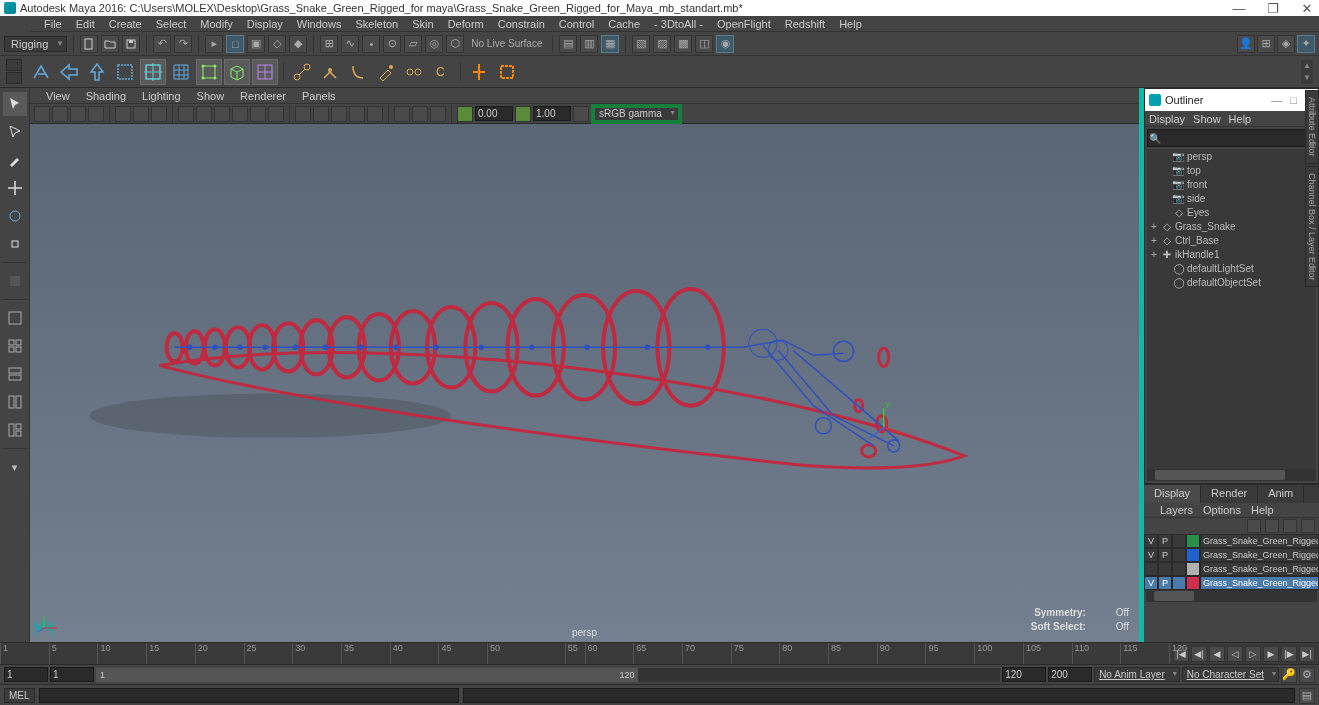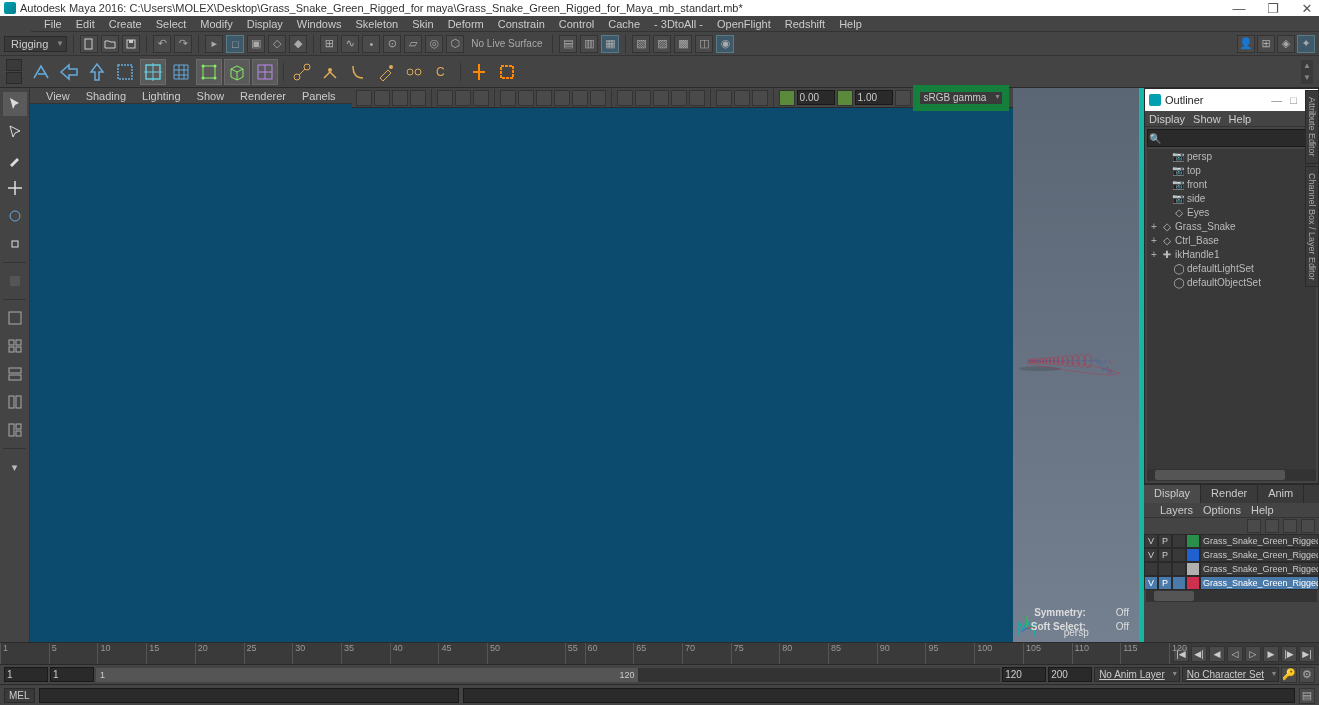--- a/index.html
+++ b/index.html
@@ -32,27 +32,27 @@
 .shelf-left-tabs { width: 16px; display: flex; flex-direction: column; gap: 1px; margin-right: 4px; }
 .shelf-left-tabs div { height: 12px; background: #3a3a3a; border: 1px solid #2a2a2a; }
 
 
 .main { display: flex; height: 554px; }
 .toolbox { width: 30px; background: #444444; border-right: 1px solid #333; display: flex; flex-direction: column; align-items: center; padding-top: 4px; gap: 4px; }
 .toolbox .tool { width: 24px; height: 24px; display: flex; align-items: center; justify-content: center; cursor: pointer; border: 1px solid transparent; }
 .toolbox .tool.active { background: #5a5a5a; }
 .toolbox hr { width: 80%; border: none; border-top: 1px solid #333; margin: 2px 0; }
 
-.viewport-wrap { flex: 1; display: flex; flex-direction: row; background: #0c4a6e; position: relative; justify-content: space-between; }
+.viewport-wrap { flex: 1; display: flex; flex-direction: column; background: #15803d; position: relative; justify-content: space-between; }
 .panelmenu { height: 16px; background: #444; display: flex; align-items: center; padding: 0 8px; gap: 0; border-bottom: 1px solid #333; }
 .panelmenu span { padding: 0 8px; color: #ccc; cursor: pointer; }
 .paneltoolbar { height: 20px; background: #444; display: flex; align-items: center; padding: 0 4px; gap: 2px; border-bottom: 1px solid #2a2a2a; }
 .paneltoolbar .pbtn { width: 16px; height: 16px; background: #4a4a4a; border: 1px solid #333; cursor: pointer; }
 .paneltoolbar .pinput { width: 38px; height: 15px; background: #2a2a2a; border: 1px solid #1a1a1a; color: #ccc; font-size: 10px; padding: 0 2px; }
-.paneltoolbar .pdd { background: #3a3a3a; border: 7px solid #15803d; padding: 0 16px 1px 4px; color: #ccc; font-size: 10px; position: relative; }
+.paneltoolbar .pdd { background: #3a3a3a; border: 4px solid #15803d; padding: 0 16px 1px 4px; color: #ccc; font-size: 10px; position: relative; }
 .paneltoolbar .pdd::after { content: "▾"; position: absolute; right: 3px; font-size: 8px; color: #888; }
 
 .viewport { flex: 1; background: linear-gradient(#5a6674, #748090); position: relative; overflow: hidden; }
 .viewport svg.scene { position: absolute; top: 0; left: 0; width: 100%; height: 100%; }
 .axis-gizmo { position: absolute; bottom: 8px; left: 8px; width: 24px; height: 24px; }
 .viewport .statusr { position: absolute; right: 10px; bottom: 8px; text-align: right; color: #ddd; font-size: 10px; line-height: 14px; }
 .viewport .statusr div span:first-child { margin-right: 30px; font-weight: bold; }
 .viewport .camlabel { position: absolute; bottom: 4px; left: 50%; transform: translateX(-50%); color: #ddd; font-size: 10px; }
 .maya-logo { position: absolute; left: 2px; bottom: 2px; width: 24px; height: 24px; }
 

